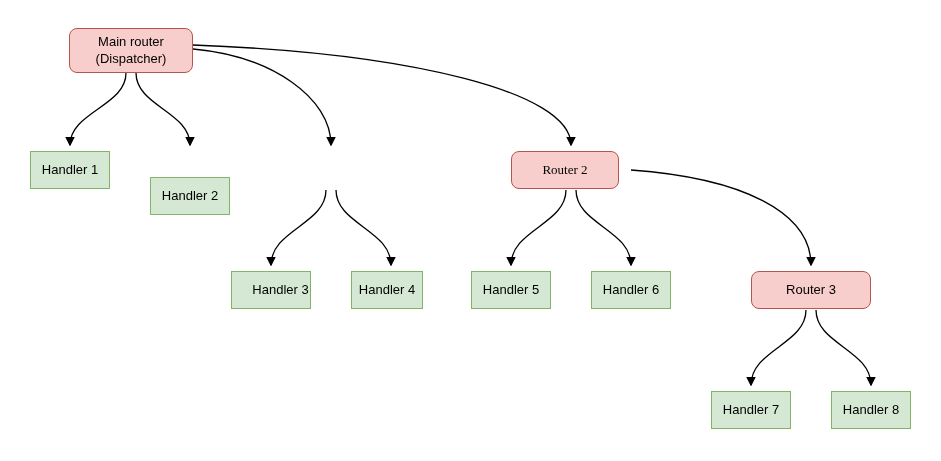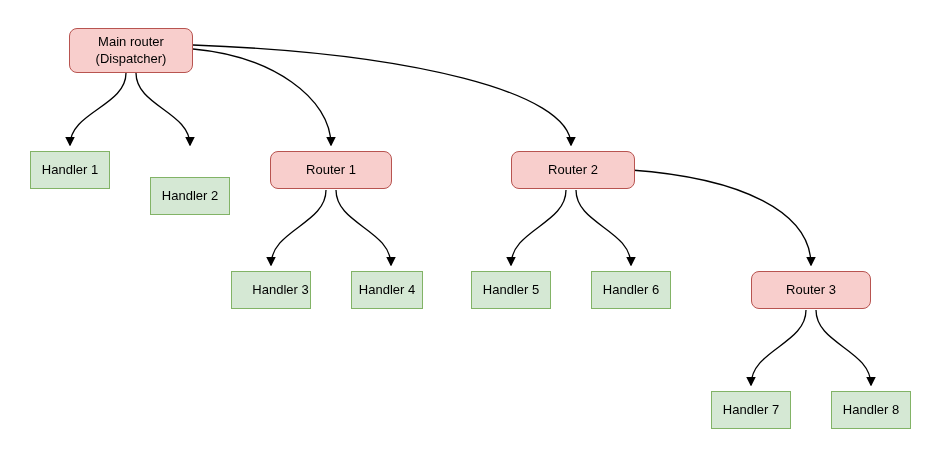--- a/index.html
+++ b/index.html
@@ -77,23 +77,22 @@
     <path class="edge" marker-end="url(#arrow)" d="M 816 310 C 816 344, 871 350, 871 385"></path>
   </svg>
 
   <div class="node router" style="left:69px; top:28px; width:124px; height:45px;">Main router
 (Dispatcher)</div>
 
   <div class="node handler" style="left:30px; top:151px; width:80px; height:38px;">Handler 1</div>
 
   <div class="node handler" style="left:150px; top:151px; width:80px; height:38px;margin-top:26px;">Handler 2</div>
 
-  <div class="node router" style="left:270px; top:151px; width:122px; height:38px;">Router 1</div>
 
-  <div class="node router" style="left:511px; top:151px; width:124px; height:38px;">Router 2</div>
+  <div class="node router" style="left:511px; top:151px; width:108px; height:38px;font-family:Liberation Serif, serif;">Router 2</div>
 
   <div class="node handler" style="left:231px; top:271px; width:80px; height:38px;padding-left:19px;">Handler 3</div>
 
   <div class="node handler" style="left:351px; top:271px; width:72px; height:38px;">Handler 4</div>
 
   <div class="node handler" style="left:471px; top:271px; width:80px; height:38px;">Handler 5</div>
 
   <div class="node handler" style="left:591px; top:271px; width:80px; height:38px;">Handler 6</div>
 
   <div class="node router" style="left:751px; top:271px; width:120px; height:38px;">Router 3</div>

